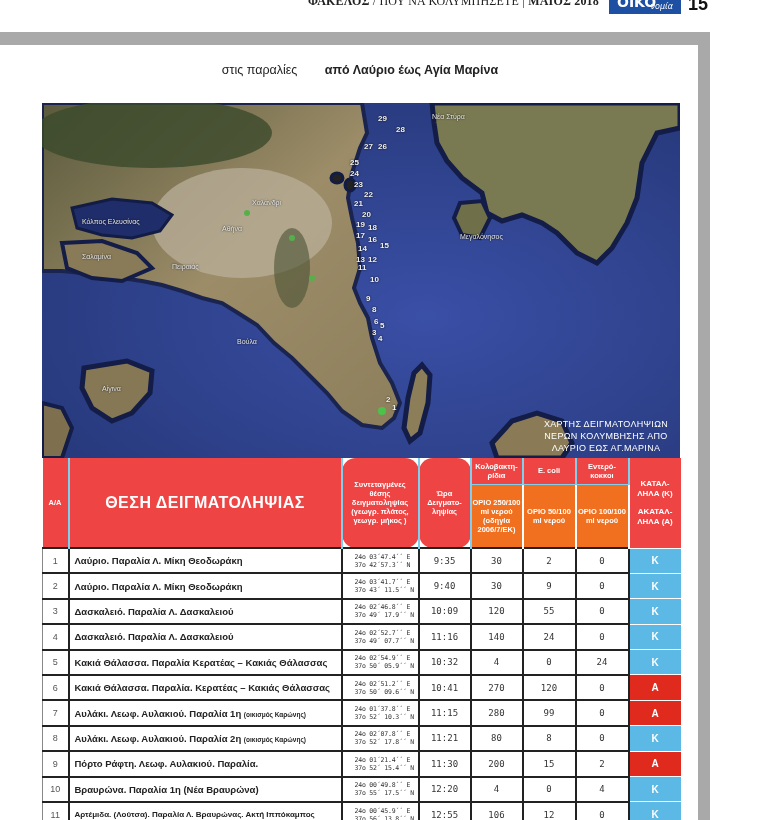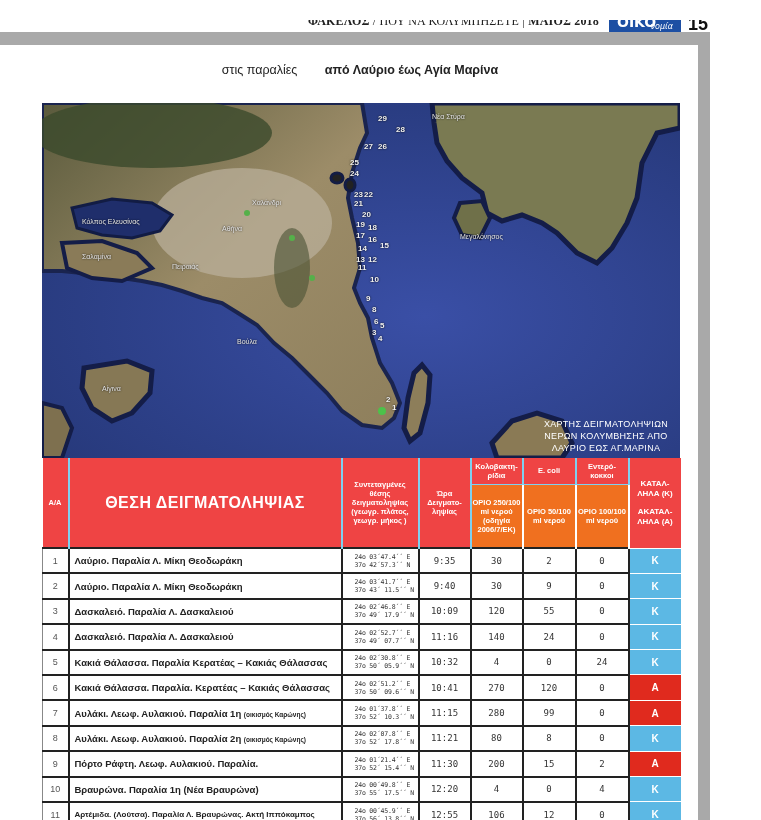--- a/index.html
+++ b/index.html
@@ -1,20 +1,20 @@
 <!DOCTYPE html>
 <html><head>
 <meta charset="utf-8">
 <style>
   * { box-sizing: border-box; margin: 0; padding: 0; }
   html, body { width: 761px; height: 820px; overflow: hidden; background: #ffffff; font-family: "DejaVu Sans", sans-serif; }
   #page { position: relative; width: 761px; height: 820px; background: #fff; }
 
   
-  .page-header { position: absolute; top: 0; left: 0; width: 761px; height: 16px; overflow: hidden; margin-top: 20px; }
+  .page-header { position: absolute; top: 0; left: 0; width: 761px; height: 16px; overflow: hidden; }
   .page-header .folio-text { position: absolute; right: 162px; top: -6px; font-family: "Liberation Serif", serif; font-size: 12px; color: #222; white-space: nowrap; letter-spacing: 0.2px; }
   .page-header .folio-text b { font-weight: bold; }
   .page-header .logo { position: absolute; left: 609px; top: -4px; width: 72px; height: 18px; background: #1d4fa3; color: #fff; font-weight: bold; font-size: 14px; padding-left: 8px; line-height: 12px; }
   .page-header .logo small { position: absolute; right: 8px; bottom: 1px; font-size: 8px; font-weight: normal; font-style: italic; }
   .page-header .page-num { position: absolute; left: 688px; top: -6px; font-family: "Liberation Sans", sans-serif; font-weight: bold; font-size: 18px; color: #111; }
 
   
   .frame { position: absolute; left: 0; top: 32px; width: 710px; height: 800px; background: #a9a9a9; }
   .frame-inner { position: absolute; left: 0; top: 45px; width: 698px; height: 780px; background: #fff; }
 
@@ -35,21 +35,21 @@
   table.results col.c-coord { width: 77px; }
   table.results col.c-time { width: 52px; }
   table.results col.c-col { width: 52px; }
   table.results col.c-ecoli { width: 53px; }
   table.results col.c-ent { width: 53px; }
   table.results col.c-stat { width: 52px; }
 
   .hdr { background: #ef4444; color: #fff; text-align: center; vertical-align: middle; font-weight: bold; border-right: 2px solid #7fd0ef; }
   .hdr.aa { font-size: 7.5px; }
   .hdr.loc { font-size: 16px; letter-spacing: 0.5px; }
-  .hdr.small { font-size: 7.5px; line-height: 9px; padding: 2px; }
+  .hdr.small { font-size: 7.5px; line-height: 9px; padding: 2px; border-radius: 14px; }
   .hdr.sub { height: 26px; font-size: 7.5px; line-height: 9px; border-bottom: 1px solid #7fd0ef; }
   .hdr.limit { background: #f0701f; color: #fff; font-size: 7.5px; line-height: 9px; font-weight: bold; border-right: 2px solid #fff; }
   .hdr.stat { font-size: 8px; line-height: 10px; border-right: none; }
   tr.head-top td { height: 26px; }
   tr.head-bot td { height: 64px; }
 
   tbody td { height: 25.4px; border: 2px solid #222; background: #fff; font-size: 9.5px; color: #222; vertical-align: middle; }
   tbody td.aa { text-align: center; color: #555; font-size: 9px; border-left: 1px solid #888; }
   tbody td.loc { padding-left: 5px; font-weight: bold; font-size: 9.5px; white-space: nowrap; overflow: hidden; }
   tbody td.loc .note { font-size: 6.5px; font-weight: bold; }
@@ -128,21 +128,21 @@
       <circle cx="250" cy="135" r="3" fill="#55b04a"></circle>
       <circle cx="270" cy="175" r="3" fill="#55b04a"></circle>
     </svg>
 
     <span class="map-label" style="left:336px;top:11px">29</span>
     <span class="map-label" style="left:354px;top:22px">28</span>
     <span class="map-label" style="left:322px;top:39px">27</span>
     <span class="map-label" style="left:336px;top:39px">26</span>
     <span class="map-label" style="left:308px;top:55px">25</span>
     <span class="map-label" style="left:308px;top:66px">24</span>
-    <span class="map-label" style="left:312px;top:87px">23</span>
+    <span class="map-label" style="left:312px;top:77px">23</span>
     <span class="map-label" style="left:322px;top:87px">22</span>
     <span class="map-label" style="left:312px;top:96px">21</span>
     <span class="map-label" style="left:320px;top:107px">20</span>
     <span class="map-label" style="left:314px;top:117px">19</span>
     <span class="map-label" style="left:326px;top:120px">18</span>
     <span class="map-label" style="left:314px;top:128px">17</span>
     <span class="map-label" style="left:326px;top:132px">16</span>
     <span class="map-label" style="left:338px;top:138px">15</span>
     <span class="map-label" style="left:316px;top:141px">14</span>
     <span class="map-label" style="left:314px;top:152px">13</span>
@@ -261,21 +261,21 @@
     <td class="num">140</td>
     <td class="num">24</td>
     <td class="num">0</td>
     <td class="stat ok">K</td>
   </tr>
 
   <tr>
     <td class="aa">5</td>
     <td class="loc"><span>Κακιά Θάλασσα. Παραλία Κερατέας – Κακιάς Θάλασσας</span> <span class="note"></span></td>
     <td class="coord">
-            <div>24ο 02΄30.8΄΄ E</div>
+            <div>24ο 02΄54.9΄΄ E</div>
             <div>37ο 50΄ 05.9΄΄ N</div>
           </td>
     <td class="num">10:32</td>
     <td class="num">4</td>
     <td class="num">0</td>
     <td class="num">24</td>
     <td class="stat ok">K</td>
   </tr>
 
   <tr>

